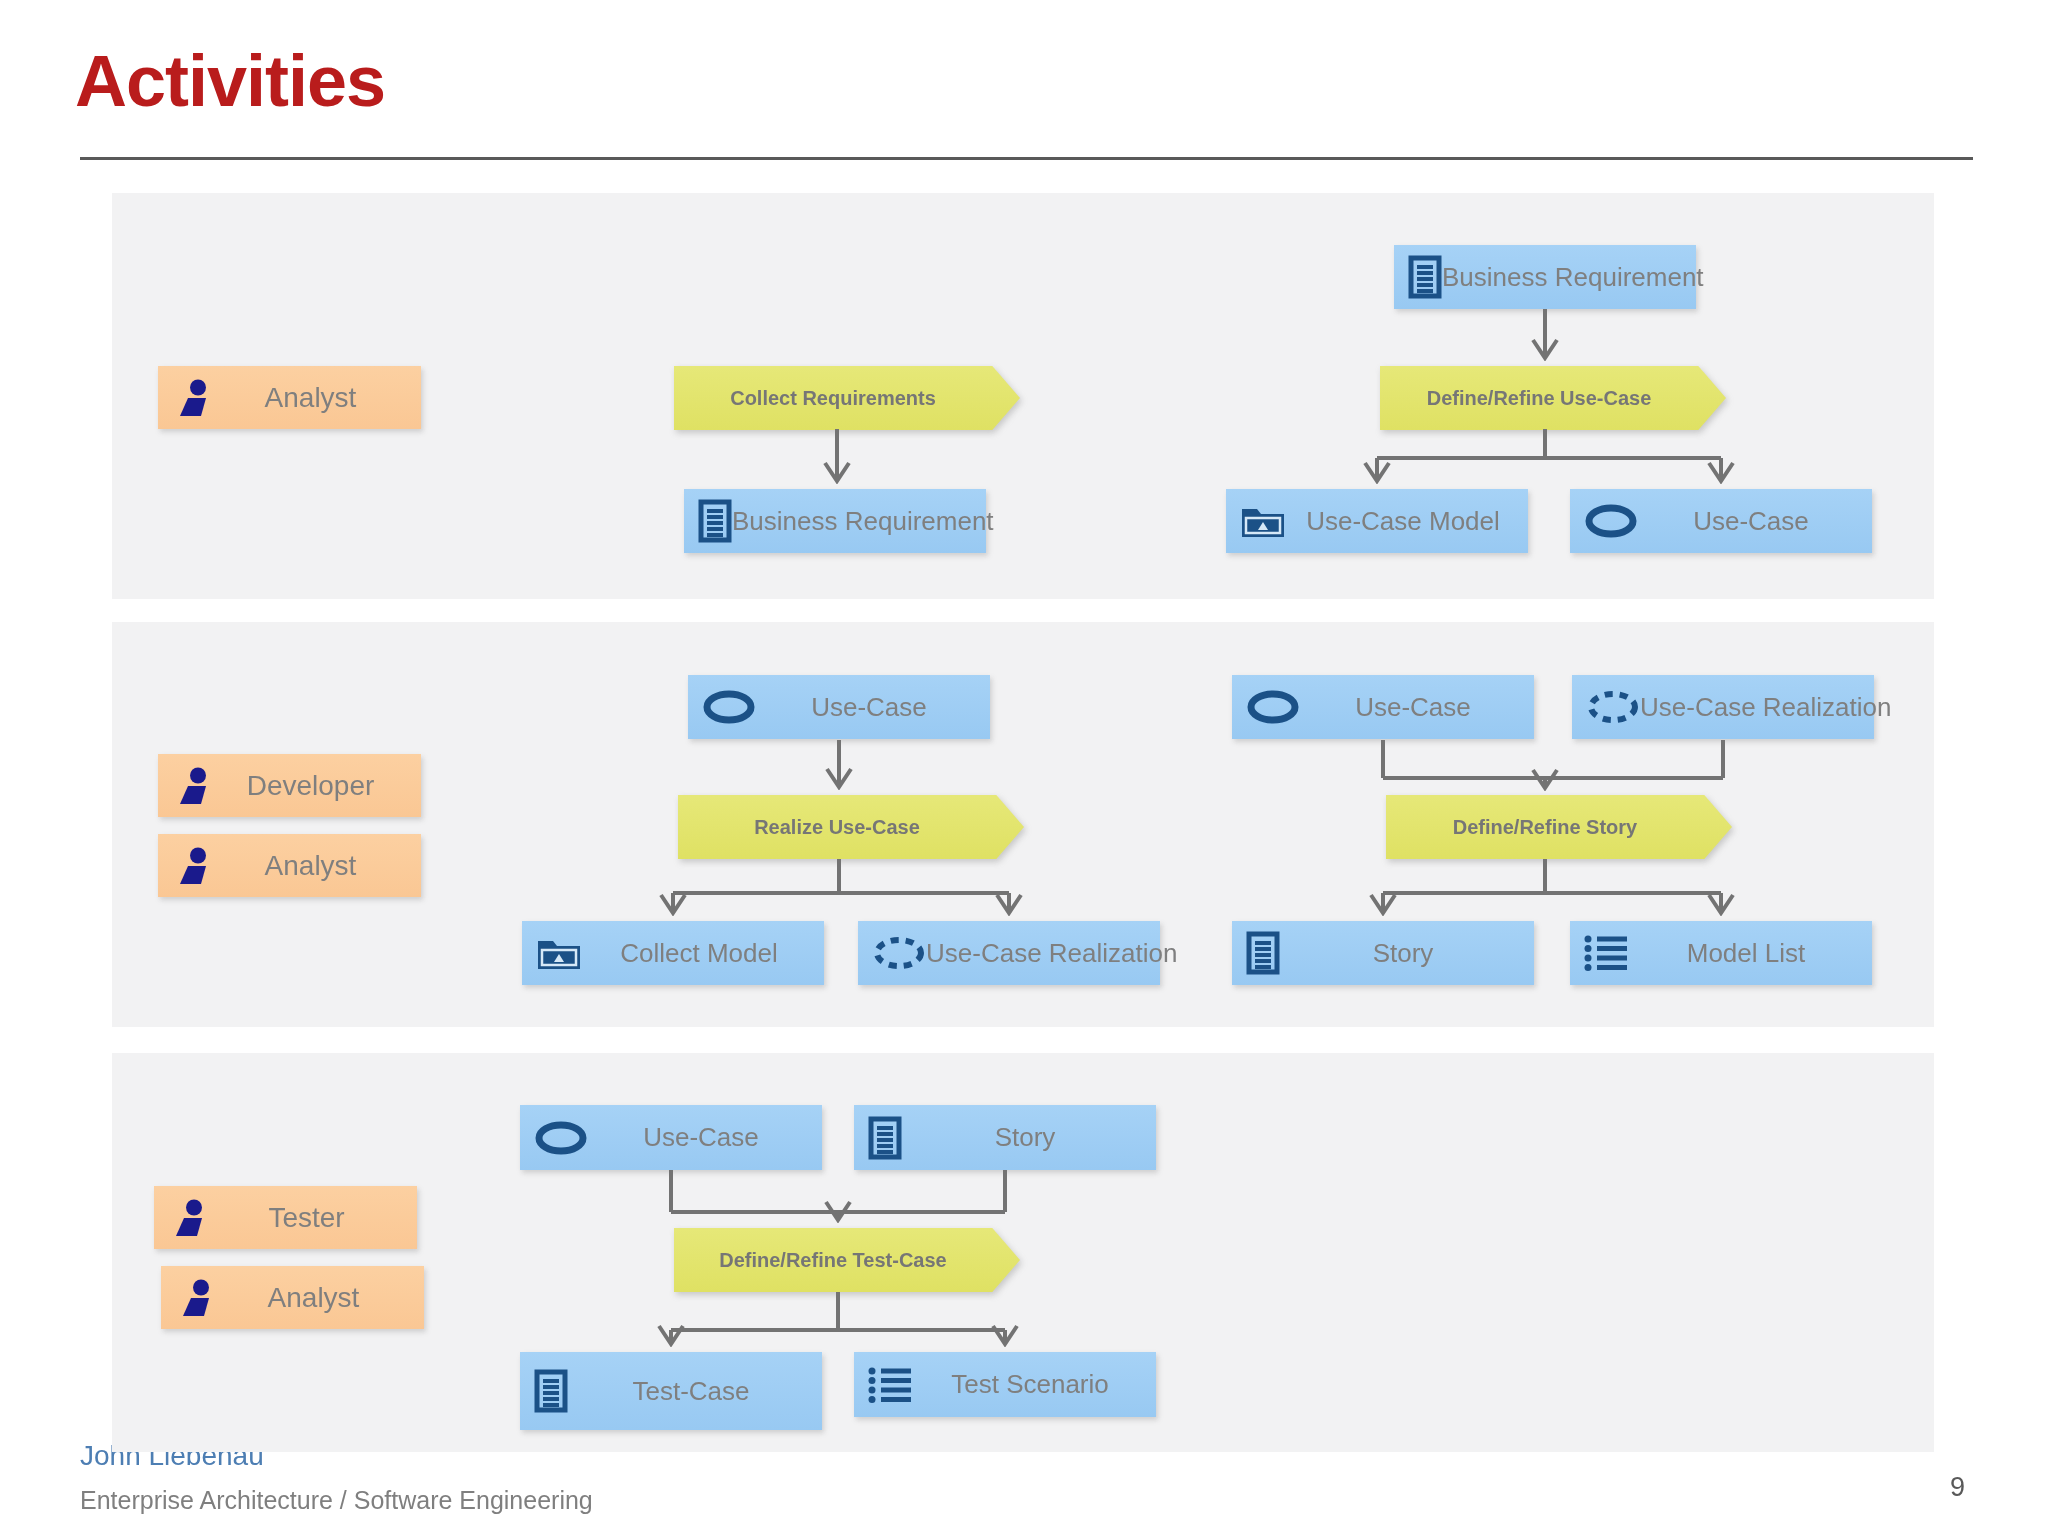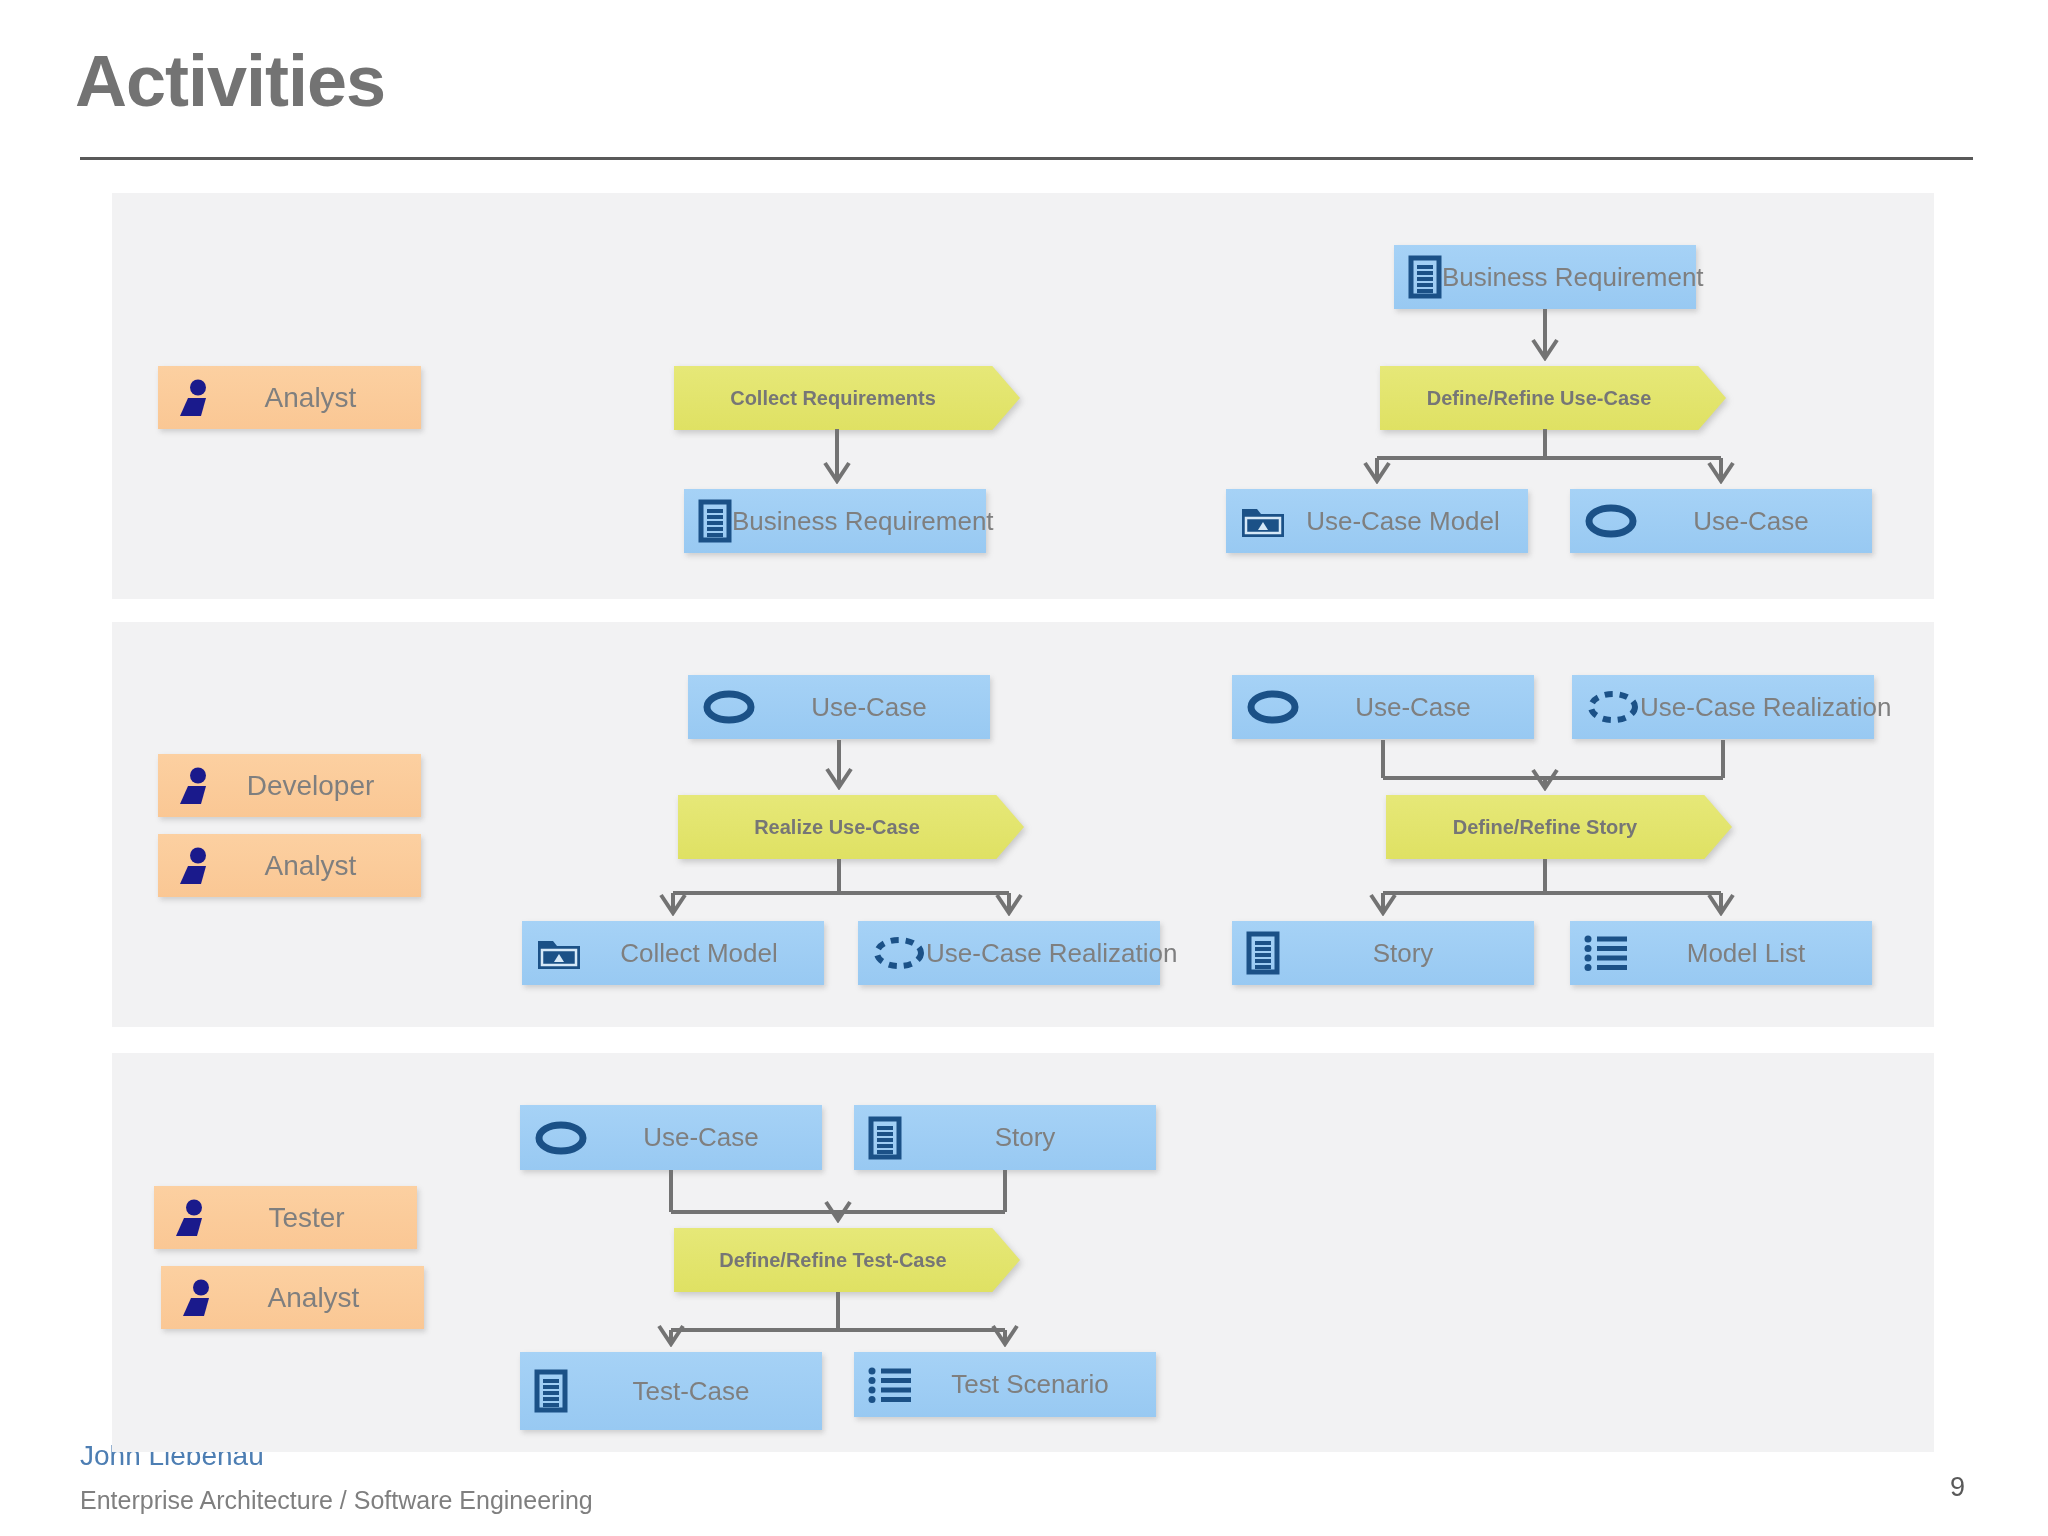--- a/index.html
+++ b/index.html
@@ -1,20 +1,20 @@
 <!DOCTYPE html>
 <html><head>
 <meta charset="utf-8">
 <style>
   html,body{margin:0;padding:0;background:#fff;}
   #page{position:relative;width:2048px;height:1536px;background:#ffffff;overflow:hidden;
         font-family:"Liberation Sans",sans-serif;}
   
   #title{position:absolute;left:75px;top:40px;font-size:72px;font-weight:bold;
-         color:#737373;letter-spacing:-1px;}
+         color:#b91c1c;letter-spacing:-1px;}
   #title-rule{position:absolute;left:80px;top:157px;width:1893px;height:3px;background:#595959;}
   
   .lane{position:absolute;left:112px;width:1822px;background:#F2F2F3;z-index:1;}
   #lane-1{top:193px;height:406px;}
   #lane-2{top:622px;height:405px;}
   #lane-3{top:1053px;height:399px;}
   
   .node{position:absolute;display:flex;align-items:center;z-index:2;box-sizing:border-box;}
   
   .actor{width:263px;height:63px;background:linear-gradient(180deg,#FCD0A1,#FAC794);

